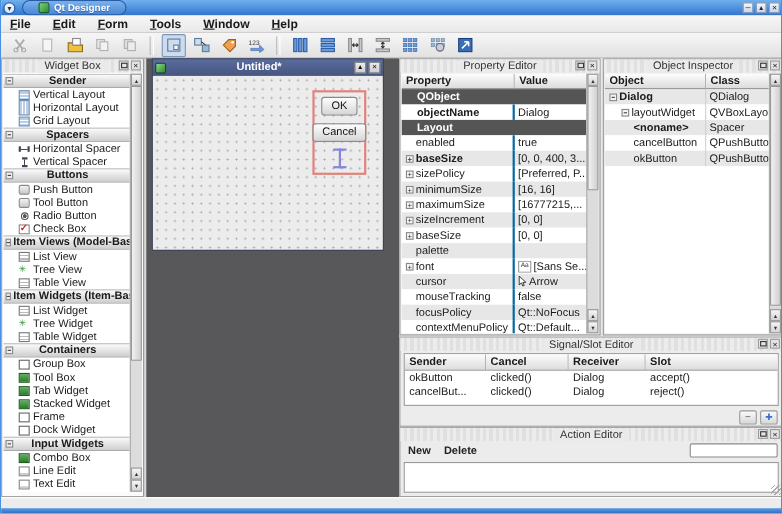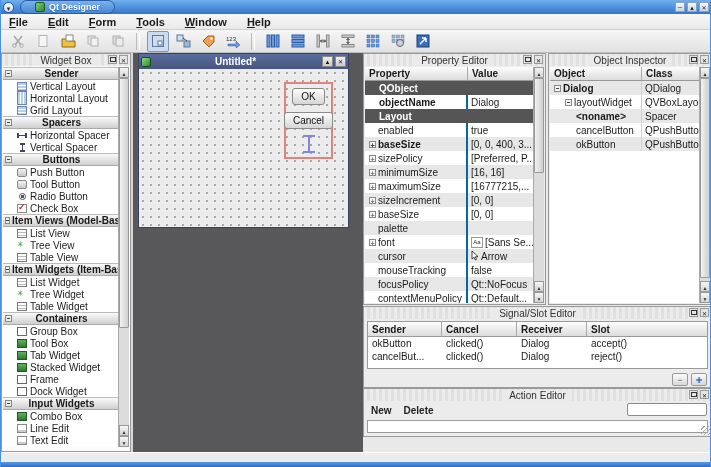--- a/index.html
+++ b/index.html
@@ -752,21 +752,21 @@
       <div class="ss-btns">
         <div class="mini-btn">
             <span class="g-minus2"></span>
           </div>
         <div class="mini-btn">
             <span class="g-plus2"></span>
           </div>
       </div>
     </div>
 
-    <div class="panel" style="left:0;top:335px;width:349px;height:49px;">
+    <div class="panel" style="left:0;top:335px;width:349px;height:64px;">
       <div class="phead">
         <span class="phead-label">Action Editor</span>
         <span class="phead-btns">
           <span class="pbtn">
               <span class="g-float"></span>
             </span>
           <span class="pbtn">
               <span class="g-close"></span>
             </span>
         </span>

